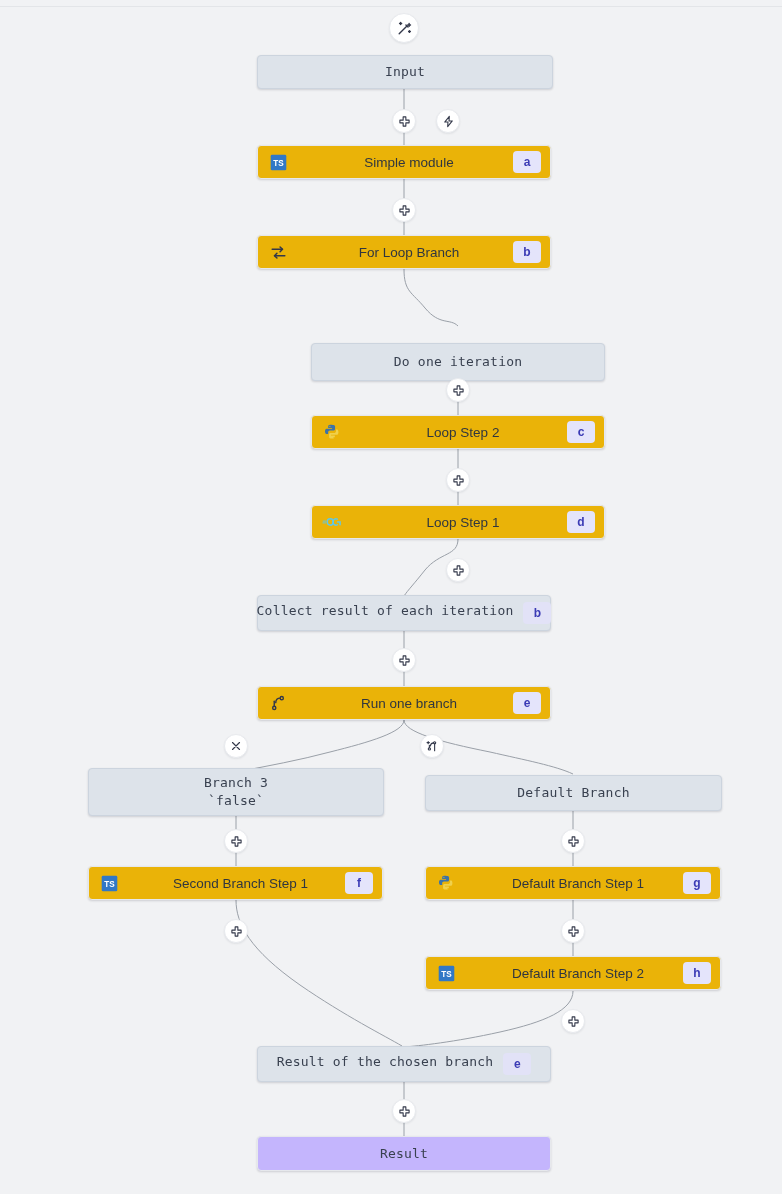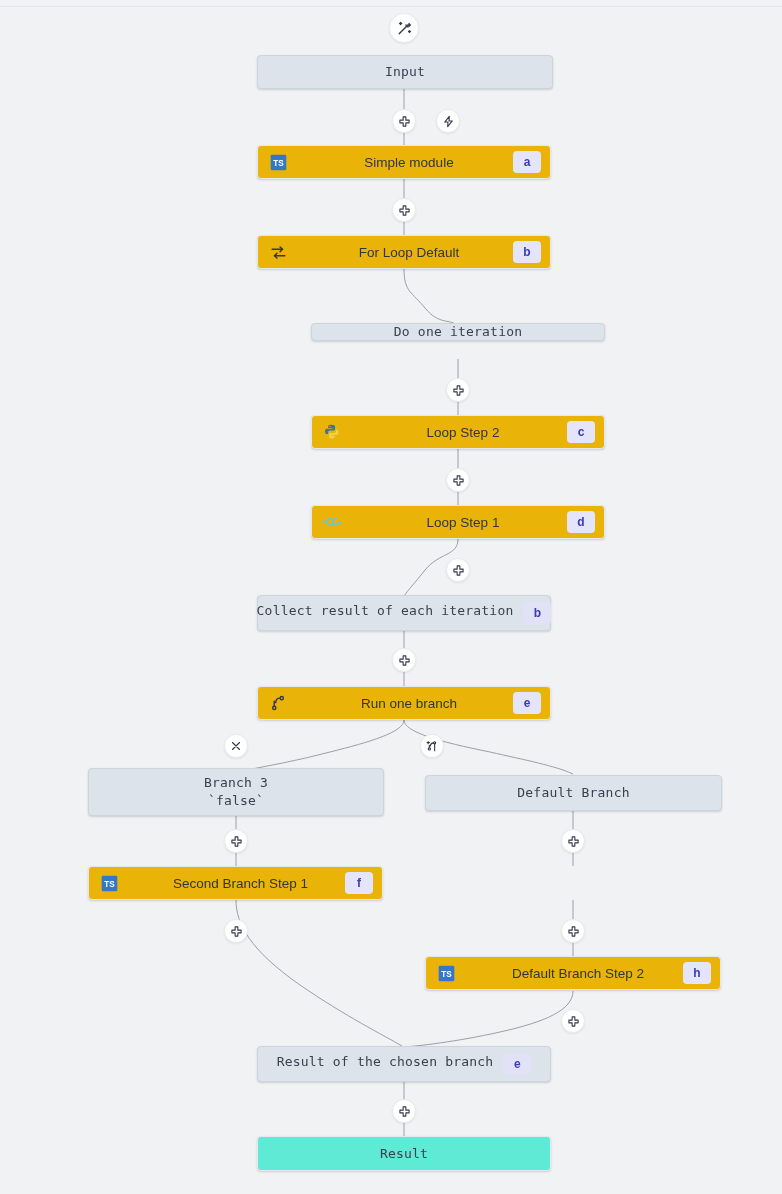--- a/index.html
+++ b/index.html
@@ -16,21 +16,21 @@
   svg#edges path { fill:none; stroke:#9aa0a8; stroke-width:1; }
 
   .node {
     position: absolute;
     display: flex; align-items: center;
     border-radius: 4px;
     box-shadow: 0 1px 2px rgba(16,24,40,.10), 0 1px 3px rgba(16,24,40,.06);
   }
   .node.mono  { background:#dde3ea; border:1px solid #ccd4de; justify-content:center; }
   .node.plain { background:#eab308; border:1px solid #e6e8ec; }
-  .node.result{ background:#5eead4; border:1px solid #e6e8ec; justify-content:center; }
+  .node.result{ background:#c4b5fd; border:1px solid #e6e8ec; justify-content:center; }
 
   .lbl-mono {
     font-family:"DejaVu Sans Mono","Liberation Mono",monospace;
     font-size:13px; color:#394150; letter-spacing:.2px; line-height:1.35;
     text-align:center; white-space:pre;
   }
   .lbl-sans { font-size:13.5px; color:#30363f; }
 
   .node.plain .center {
     position:absolute; left:10px; right:0; text-align:center; pointer-events:none;
@@ -128,25 +128,25 @@
 
   <div class="node plain" style="left:257px; top:235px; width:294px; height:34px;">
     <span class="lefticon">
       <svg width="19" height="19" viewBox="0 0 24 24" fill="none" stroke="#33384a" stroke-width="1.9" stroke-linecap="round" stroke-linejoin="round">
         <path d="M4 8 h13"></path>
           <path d="M14 5 l3 3 l-3 3"></path>
         <path d="M20 16 h-13"></path>
           <path d="M10 13 l-3 3 l3 3"></path>
       </svg>
     </span>
-    <span class="center lbl-sans">For Loop Default</span>
+    <span class="center lbl-sans">For Loop Branch</span>
     <span class="badge">b</span>
   </div>
 
-  <div class="node mono" style="left:311px; top:323px; width:294px; height:18px;align-items:center;">
+  <div class="node mono" style="left:311px; top:343px; width:294px; height:38px;align-items:center;">
     <span class="lbl-mono">Do one iteration</span>
   </div>
 
   <div class="ctrl sz24" style="left:446px; top:378px;">
     <svg width="13" height="13" viewBox="0 0 24 24" fill="none" stroke="#33384a" stroke-width="2" stroke-linejoin="round">
       <path d="M9.5 3.5 h5 v6 h6 v5 h-6 v6 h-5 v-6 h-6 v-5 h6 z"></path>
     </svg>
   </div>
 
   <div class="node plain" style="left:311px; top:415px; width:294px; height:34px;">
@@ -250,20 +250,30 @@
     <span class="lefticon">
       <svg width="17" height="17" viewBox="0 0 24 24">
         <rect x="1" y="1" width="22" height="22" rx="2" fill="#3178c6"></rect>
         <text x="12" y="17" font-family="Liberation Sans, sans-serif" font-size="11.5" font-weight="bold" fill="#ffffff" text-anchor="middle">TS</text>
       </svg>
     </span>
     <span class="center lbl-sans">Second Branch Step 1</span>
     <span class="badge">f</span>
   </div>
 
+  <div class="node plain" style="left:425px; top:866px; width:296px; height:34px;">
+    <span class="lefticon">
+      <svg width="18" height="18" viewBox="0 0 24 24">
+        <path d="M11.9 2.2c-1.6 0-3 .2-3.8.6-.9.4-1.2 1-1.2 1.9v2.1h5.2v.7H5.3c-1.1 0-2 .6-2.4 1.8-.4 1.3-.4 2.2 0 3.6.4 1.2 1.1 1.9 2.2 1.9h1.8v-2.5c0-1.2 1.1-2.3 2.4-2.3h4.9c1 0 1.9-.9 1.9-2V4.7c0-1-.8-1.8-1.9-2-.7-.2-1.5-.4-2.3-.5zM9.2 3.8c.4 0 .8.4.8.8s-.4.8-.8.8-.8-.4-.8-.8.4-.8.8-.8z" fill="#3c73a8"></path>
+        <path d="M17.3 8.5v2.4c0 1.3-1.1 2.4-2.4 2.4H10c-1 0-1.9.9-1.9 2v3.3c0 1 .8 1.6 1.9 1.9 1.2.4 2.5.4 3.9 0 1-.3 1.9-.9 1.9-1.9v-2.1h-5.2v-.7h7.8c1.1 0 1.5-.8 1.9-1.9.4-1.2.4-2.3 0-3.6-.3-1.1-.8-1.8-1.9-1.8h-1.1zm-2.6 10.1c.4 0 .8.4.8.8s-.4.8-.8.8-.8-.4-.8-.8.4-.8.8-.8z" fill="#f0d14c"></path>
+      </svg>
+    </span>
+    <span class="center lbl-sans">Default Branch Step 1</span>
+    <span class="badge">g</span>
+  </div>
 
   <div class="ctrl sz24" style="left:224px; top:919px;">
     <svg width="13" height="13" viewBox="0 0 24 24" fill="none" stroke="#33384a" stroke-width="2" stroke-linejoin="round">
       <path d="M9.5 3.5 h5 v6 h6 v5 h-6 v6 h-5 v-6 h-6 v-5 h6 z"></path>
     </svg>
   </div>
   <div class="ctrl sz24" style="left:561px; top:919px;">
     <svg width="13" height="13" viewBox="0 0 24 24" fill="none" stroke="#33384a" stroke-width="2" stroke-linejoin="round">
       <path d="M9.5 3.5 h5 v6 h6 v5 h-6 v6 h-5 v-6 h-6 v-5 h6 z"></path>
     </svg>

